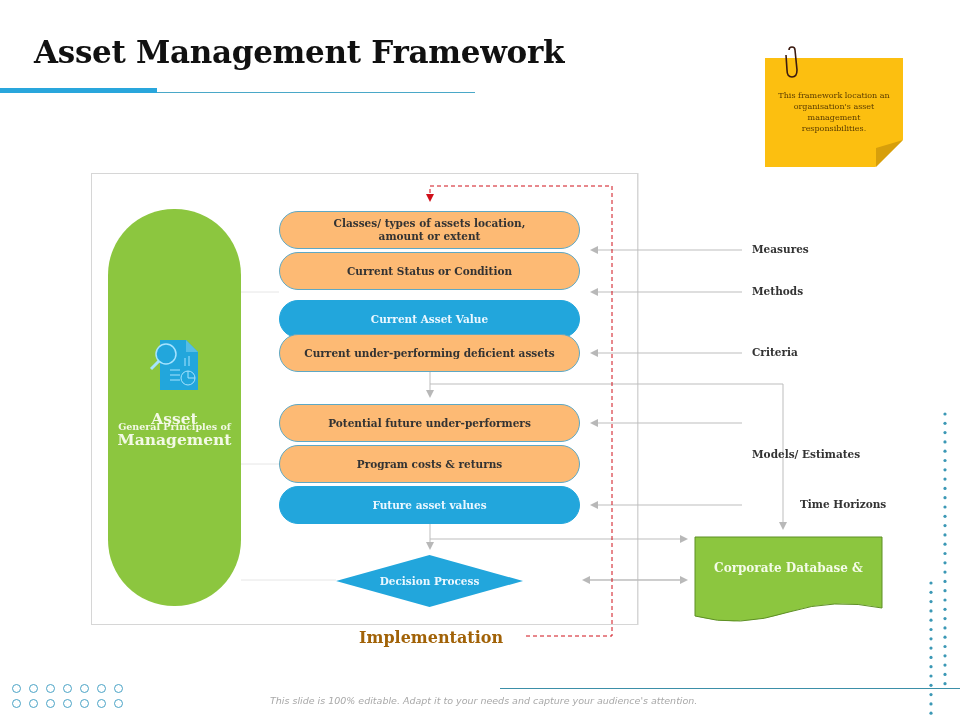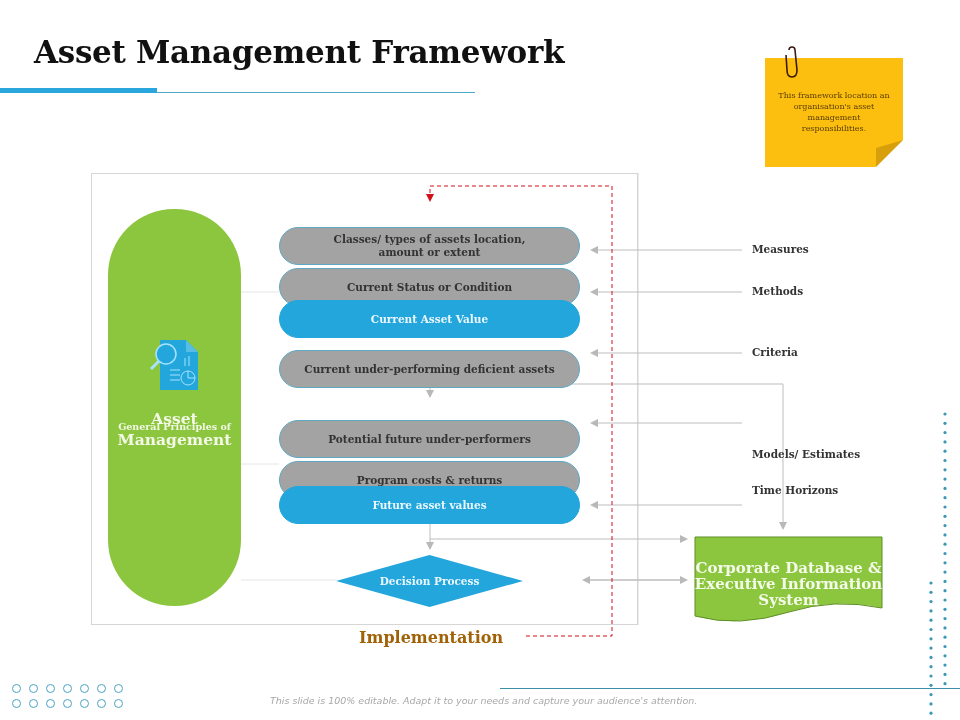--- a/index.html
+++ b/index.html
@@ -16,30 +16,30 @@
   .frame { position:absolute; left:91px; top:173px; width:547px; height:452px; border:1px solid #d6d6d6; box-sizing:border-box; }
 
   .pill-left { position:absolute; left:108px; top:209px; width:133px; height:397px; background:#8cc63f; border-radius:66px; }
   .pill-icon { position:absolute; left:148px; top:336px; }
   .pill-sub { position:absolute; left:108px; top:413px; width:133px; text-align:center; font-size:9.5px; color:#f3f9e6; font-weight:bold;margin-top:8px; }
   .pill-main { position:absolute; left:108px; top:408px; width:133px; text-align:center; font-size:15.5px; line-height:21px; color:#f3f9e6; font-weight:bold; }
 
   .step { position:absolute; left:279px; width:301px; height:38px; border-radius:19px; box-sizing:border-box;
           display:flex; align-items:center; justify-content:center; text-align:center;
           font-size:10.5px; font-weight:bold; line-height:13px; }
-  .step.light { background:#a3a3a3; border:1.2px solid #5ea8c4; color:#333;margin-top:16px; }
+  .step.light { background:#fdba74; border:1.2px solid #5ea8c4; color:#333; }
   .step.dark { background:#22a6dc; border:1.2px solid #22a6dc; color:#eaf7ff; }
 
   .label-right { position:absolute; left:752px; font-size:10.5px; font-weight:bold; color:#333; }
 
   .diamond { position:absolute; left:336px; top:555px; width:187px; height:52px; background:#22a6dc; clip-path:polygon(0 50%,50% 0,100% 50%,50% 100%); }
   .diamond-text { position:absolute; left:336px; top:575px; width:187px; text-align:center; font-size:10.5px; font-weight:bold; color:#eaf7ff; }
 
   .db-box { position:absolute; left:694px; top:536px; width:189px; height:90px; }
-  .db-text { position:absolute; left:694px; top:560px; width:189px; text-align:center; font-size:15px; font-weight:bold; line-height:16px; color:#f4fbe8; }
+  .db-text { position:absolute; left:694px; top:560px; width:189px; text-align:center; font-size:12px; font-weight:bold; line-height:16px; color:#f4fbe8; }
 
   .impl { position:absolute; left:359px; top:628px; font-size:16px; font-weight:bold; color:#a16207; }
 
   .footer-text { position:absolute; left:270px; top:695px; font-family:"DejaVu Sans", sans-serif; font-style:italic; font-size:9.5px; color:#a8a8a8; }
   .footer-line { position:absolute; left:500px; top:688px; width:460px; height:1px; background:#3b8fa8; }
 
   .dots { position:absolute; left:12px; top:684px; display:grid; grid-template-columns:repeat(7,17px); row-gap:6px; }
   .dots span { width:7px; height:7px; border:1px solid #4aa3c6; border-radius:50%; display:block; }
 
   svg.overlay { position:absolute; left:0; top:0; }
@@ -135,31 +135,30 @@
     <span>Program costs &amp; returns</span>
   </div>
 <div class="step dark" style="top:486px;">
     <span>Future asset values</span>
   </div>
 
 <div class="label-right" style="top:243px;">Measures</div>
 <div class="label-right" style="top:285px;">Methods</div>
 <div class="label-right" style="top:346px;">Criteria</div>
 <div class="label-right" style="top:404px;margin-top:44px;">Models/ Estimates</div>
-<div class="label-right" style="top:484px;">Time Horizons</div>
+<div class="label-right" style="top:498px;margin-left:48px;">Time Horizons</div>
 
 <div class="diamond"></div>
 <div class="diamond-text">Decision Process</div>
 
 <svg class="db-box" width="189" height="90" viewBox="0 0 189 90">
   <path d="M1 1 H188 V72 Q140 62 95 76 Q45 92 1 80 Z" fill="#8cc63f" stroke="#5d8f24" stroke-width="1"></path>
 </svg>
 <div class="db-text">
   <div>Corporate Database &amp;</div>
-  <div>Executive Information System</div>
 </div>
 
 <div class="impl">Implementation</div>
 
 <div class="dots">
   <span></span>
     <span></span>
     <span></span>
     <span></span>
     <span></span>

